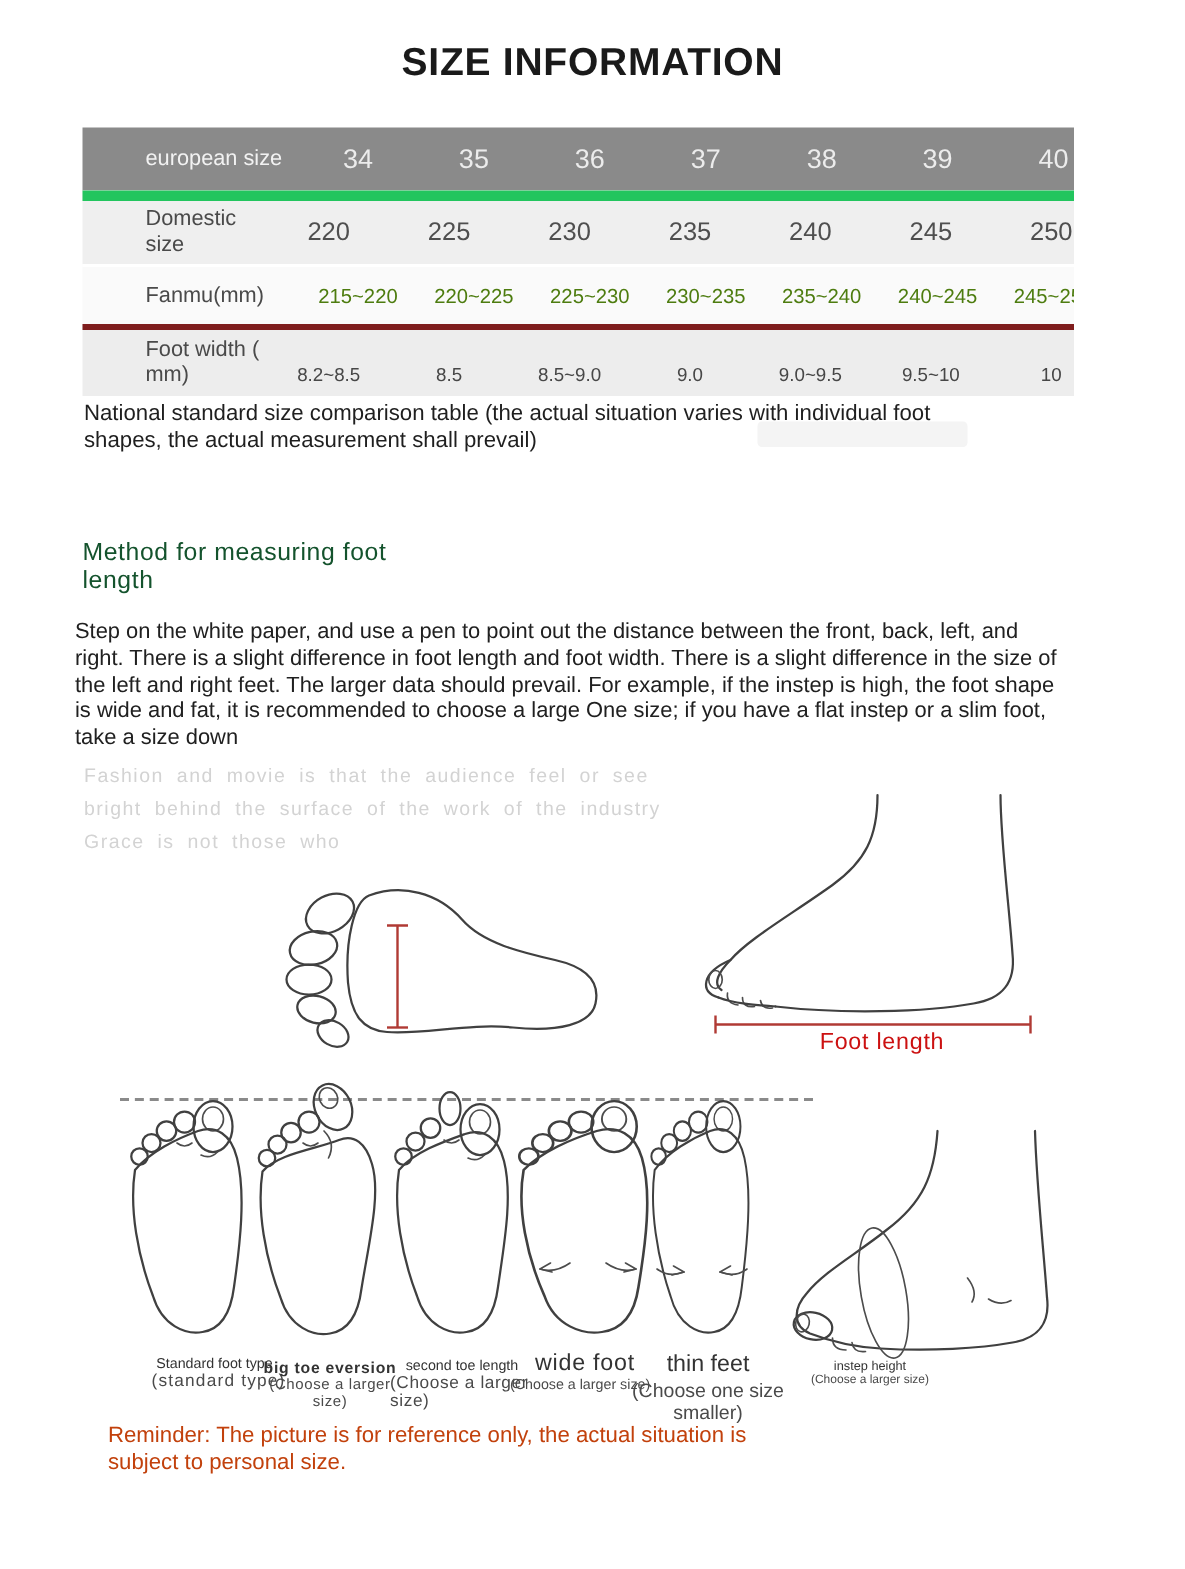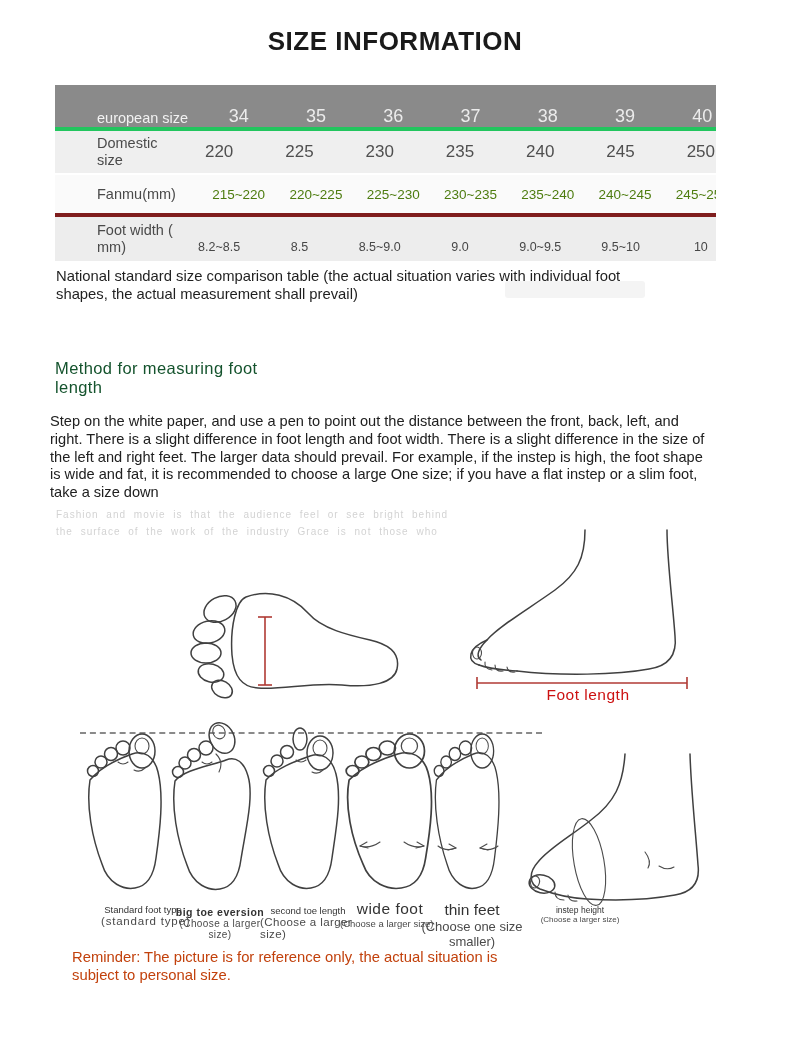--- a/index.html
+++ b/index.html
@@ -8,42 +8,42 @@
     font-family:"Liberation Sans","DejaVu Sans",sans-serif;overflow:hidden;color:#222;
   }
   
   .page-title{
     position:absolute;top:26px;left:0;width:790px;text-align:center;
     font-size:26px;font-weight:bold;letter-spacing:0.5px;color:#1a1a1a;margin:0;
   }
   
   .size-table{position:absolute;left:55px;top:85px;width:686px;}
   .trow{display:flex;align-items:center;}
-  .trow.r0{background:var(--header-bg,#8a8a8a);height:42px;color:#efefef;align-items:flex-end;}
-  .trow.r1{background:#efefef;height:42px;border-top:4px solid #22c55e;}
+  .trow.r0{background:var(--header-bg,#8a8a8a);height:42px;color:#efefef;}
+  .trow.r1{background:#efefef;height:42px;border-top:7px solid #22c55e;}
   .trow.r2{background:#fafafa;height:38px;border-top:2px solid #fff;}
   .trow.r3{background:#ededed;height:44px;border-top:4px solid #7f1d1d;}
   .tlabel{width:103px;padding-left:42px;flex:none;font-size:14.5px;line-height:1.15;color:#4a4a4a;}
   .r0 .tlabel{color:#f2f2f2;white-space:nowrap;}
   .r1 .tlabel,.r3 .tlabel{max-width:82px;}
   .tcell{flex:1;text-align:center;color:#555;}
   .r0 .tcell{font-size:18px;color:#ececec;}
   .r1 .tcell{font-size:17px;color:#4f4f4f;}
   .r2 .tcell{font-size:13.5px;color:#4d7c0f;}
   .r3 .tcell{font-size:12.5px;color:#474747;margin-top:16px;}
   
   .standard-note{position:absolute;left:56px;top:267px;width:585px;margin:0;
     font-size:14.8px;line-height:1.25;color:#1f1f1f;}
   .wm-patch{position:absolute;left:505px;top:281px;width:140px;height:17px;background:#f4f4f4;border-radius:3px;}
   .method-heading{position:absolute;left:55px;top:359px;width:220px;margin:0;
     font-size:16.5px;font-weight:normal;letter-spacing:0.4px;line-height:1.18;color:#14532d;}
   .measuring-paragraph{position:absolute;left:50px;top:413px;width:660px;margin:0;
     font-size:14.6px;line-height:1.22;color:#202020;}
   .watermark-text{position:absolute;left:56px;top:506px;width:395px;margin:0;
-    font-size:10px;letter-spacing:1px;word-spacing:4px;line-height:1.7;color:#d3d3d3;}
+    font-size:13px;letter-spacing:1px;word-spacing:4px;line-height:1.7;color:#d3d3d3;}
   .reminder-text{position:absolute;left:72px;top:948px;width:462px;margin:0;
     font-size:14.8px;line-height:1.22;color:#c2410c;}
   
   .svg-abs{position:absolute;}
   .foot-length-label{position:absolute;left:488px;top:686px;width:200px;text-align:center;
     font-size:15.5px;color:var(--accent-red,#cc1111);letter-spacing:0.5px;}
   .dashed-line{position:absolute;left:80px;top:732px;width:462px;height:0;border-top:2px dashed #8a8a8a;}
   
   .cap{position:absolute;text-align:center;color:#3d3d3d;}
   .cap-title{color:#333;}

